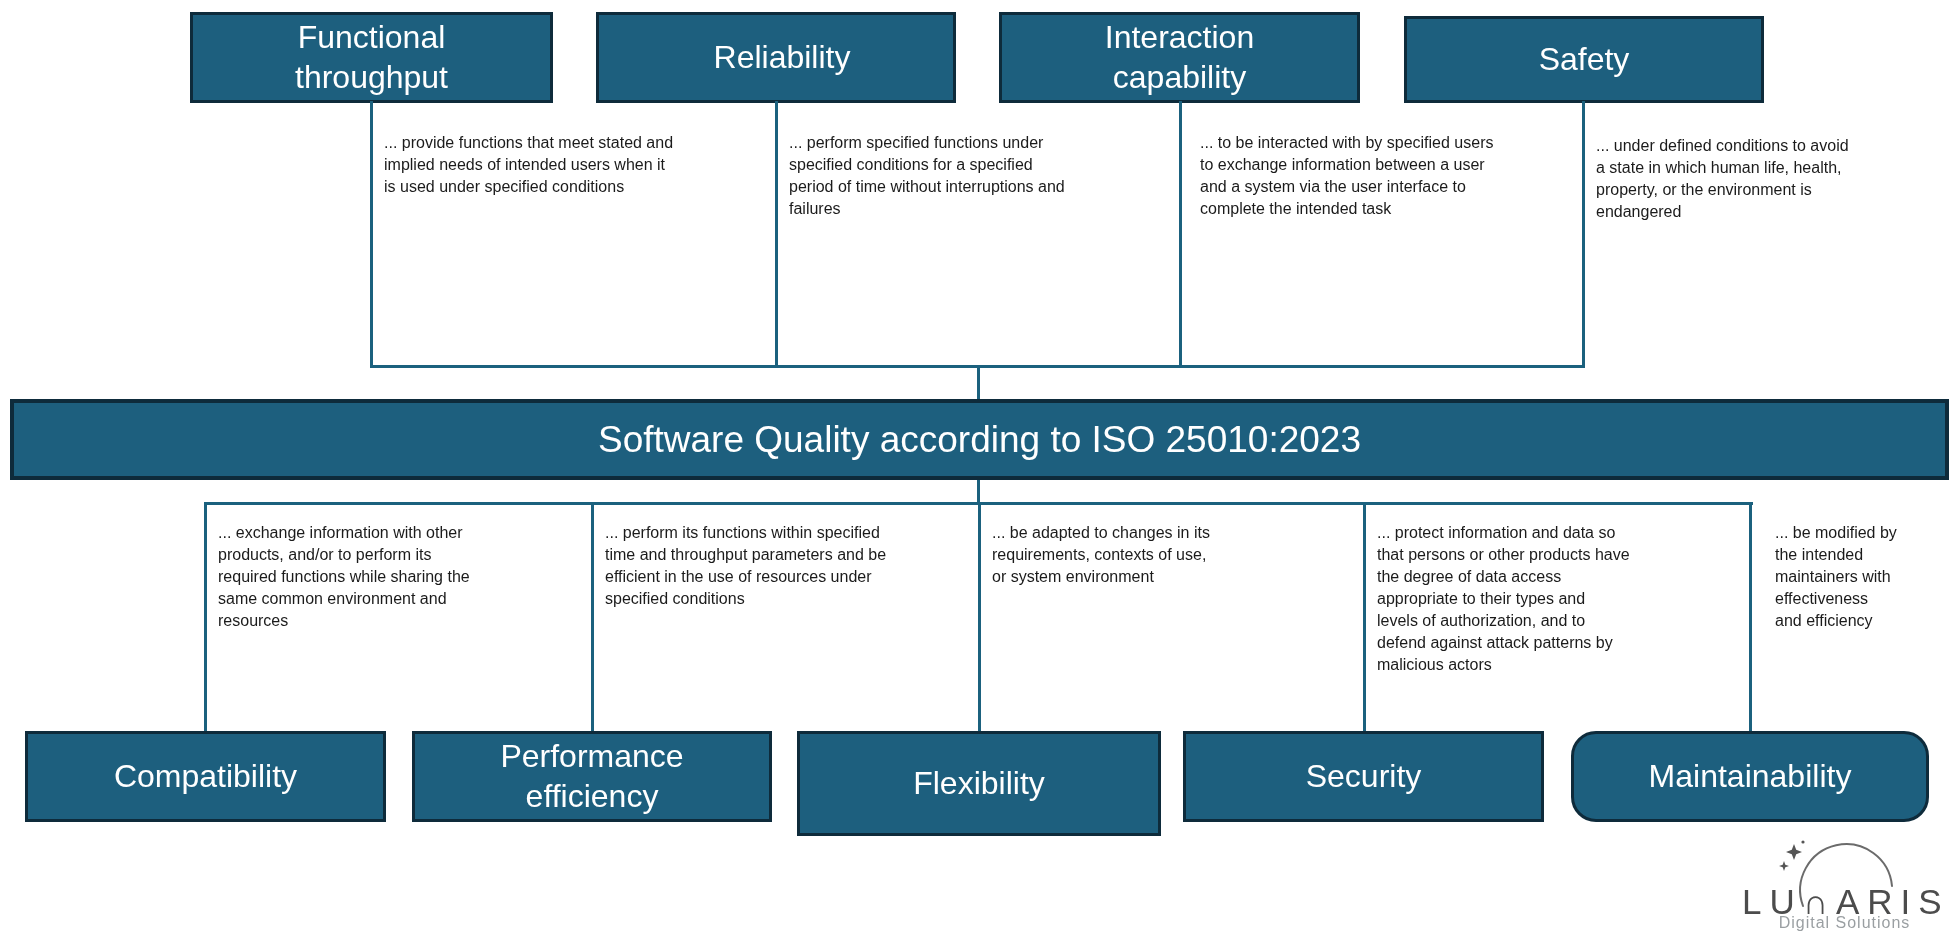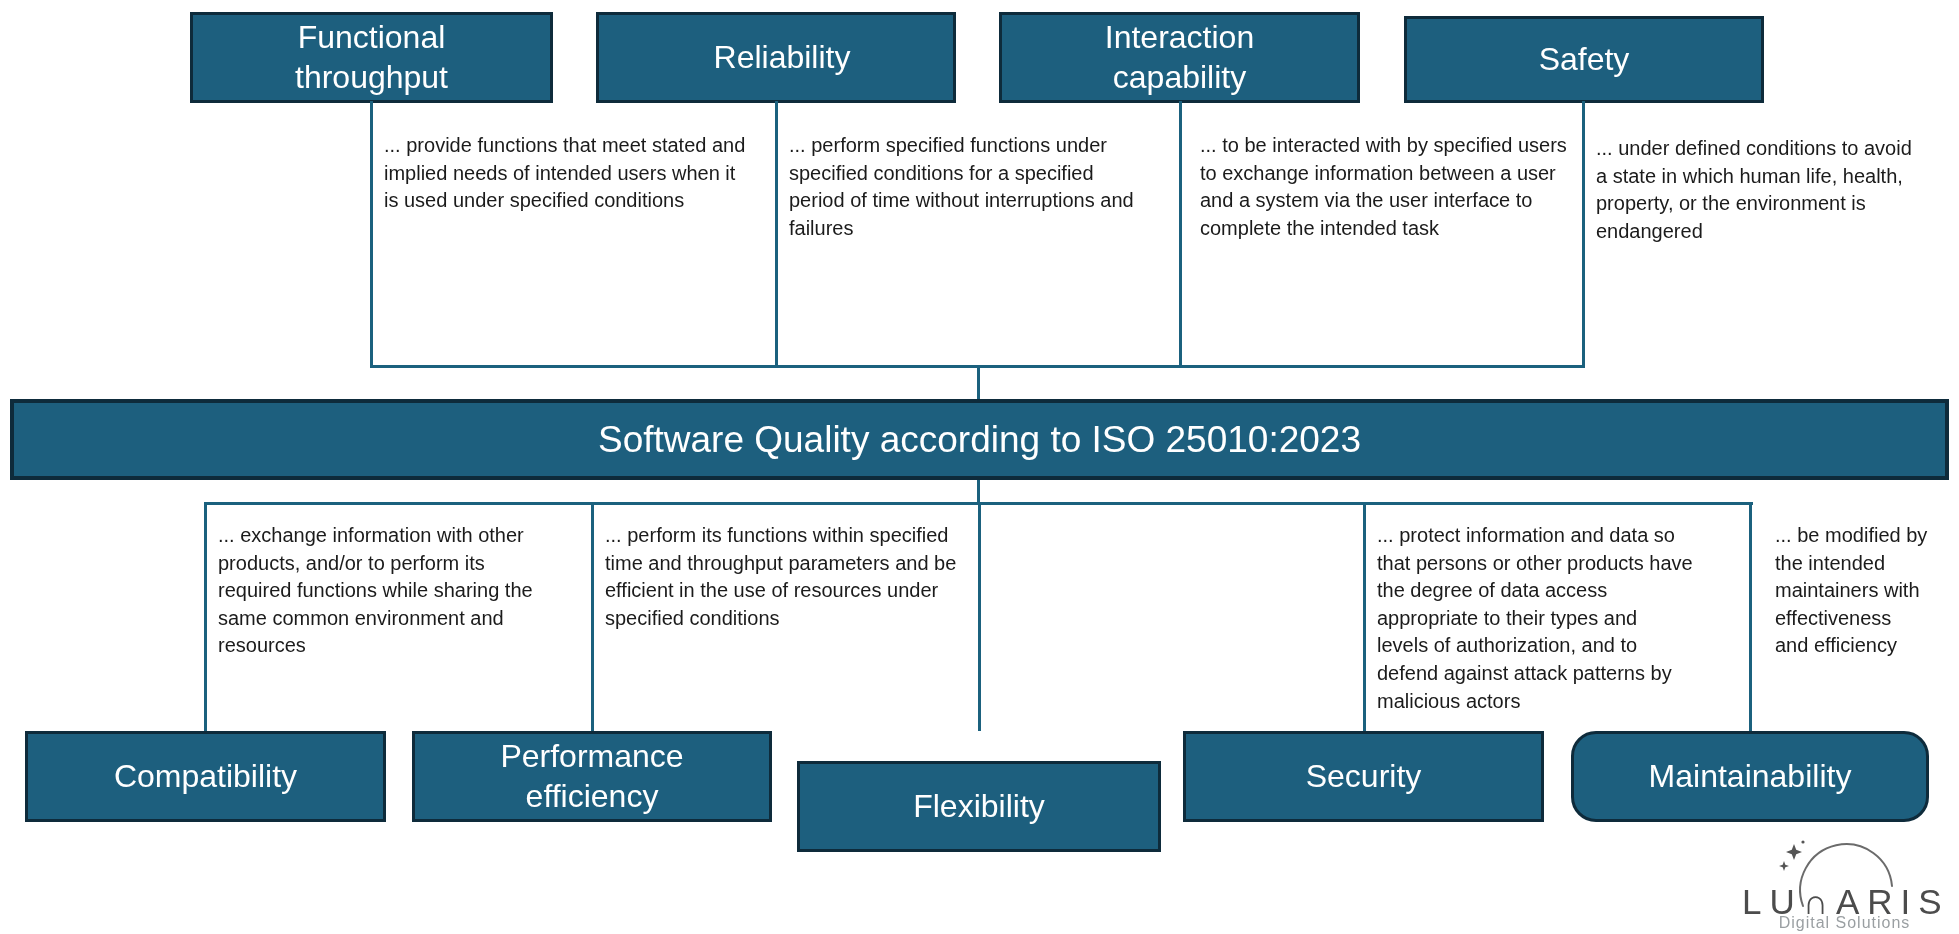--- a/index.html
+++ b/index.html
@@ -15,21 +15,21 @@
     color:var(--box_text,#fff);
     display:flex;align-items:center;justify-content:center;
     text-align:center;font-size:32px;line-height:1.22;white-space:pre-line;
   }
   .b-fs   {left:190px; top:12px; width:363px; height:91px;}
   .b-rel  {left:596px; top:12px; width:360px; height:91px;padding-left:12px;}
   .b-ic   {left:999px; top:12px; width:361px; height:91px;}
   .b-sf   {left:1404px;top:16px; width:360px; height:87px;}
   .b-comp {left:25px;  top:731px;width:361px; height:91px;}
   .b-perf {left:412px; top:731px;width:360px; height:91px;}
-  .b-flex {left:797px; top:731px;width:364px; height:91px;margin-top:30px;}
+  .b-flex {left:797px; top:731px;width:364px; height:105px;}
   .b-sec  {left:1183px;top:731px;width:361px; height:91px;}
   .b-maint{left:1571px;top:731px;width:358px; height:91px;border-radius:25px;}
   
   .bar{
     position:absolute;left:10px;top:399px;width:1939px;height:81px;box-sizing:border-box;
     background:var(--box_fill,#1D5F7E);border:4px solid var(--box_border,#0E2B3B);
     color:var(--box_text,#fff);display:flex;align-items:center;justify-content:center;
     font-size:37px;
   }
   
@@ -43,21 +43,21 @@
   #c-tc{left:977px;top:365px;height:34px;}
   #c-bc{left:977px;top:480px;height:24px;}
   #c-bh{left:204px;top:502px;width:1549px;}
   #c-b1{left:204px;top:502px;height:229px;}
   #c-b2{left:591px;top:502px;height:229px;}
   #c-b3{left:978px;top:502px;height:229px;}
   #c-b4{left:1363px;top:502px;height:229px;}
   #c-b5{left:1749px;top:502px;height:229px;}
   
   .desc{
-    position:absolute;font-size:20px;line-height:1.38;
+    position:absolute;font-size:16px;line-height:1.38;
     color:var(--description_text,#1B1B1B);white-space:pre-line;
   }
   .d-fs  {left:384px; top:132px;}
   .d-rel {left:789px; top:132px;}
   .d-ic  {left:1192px;top:132px;margin-left:8px;}
   .d-sf  {left:1596px;top:135px;}
   .d-comp{left:218px; top:522px;}
   .d-perf{left:605px; top:522px;}
   .d-flex{left:992px; top:522px;}
   .d-sec {left:1377px;top:522px;}
@@ -121,20 +121,23 @@
 
   <div class="desc d-comp">... exchange information with other
 products, and/or to perform its
 required functions while sharing the
 same common environment and
 resources</div>
   <div class="desc d-perf">... perform its functions within specified
 time and throughput parameters and be
 efficient in the use of resources under
 specified conditions</div>
+  <div class="desc d-flex">... be adapted to changes in its
+requirements, contexts of use,
+or system environment</div>
   <div class="desc d-sec">... protect information and data so
 that persons or other products have
 the degree of data access
 appropriate to their types and
 levels of authorization, and to
 defend against attack patterns by
 malicious actors</div>
   <div class="desc d-maint">... be modified by
 the intended
 maintainers with

